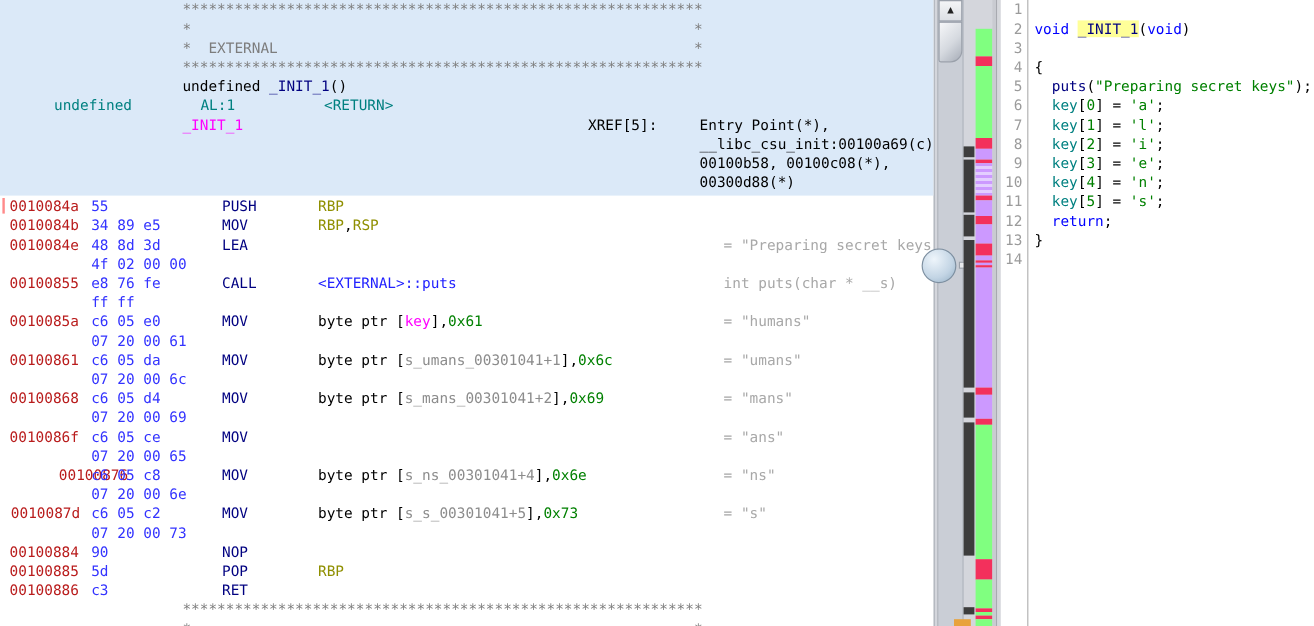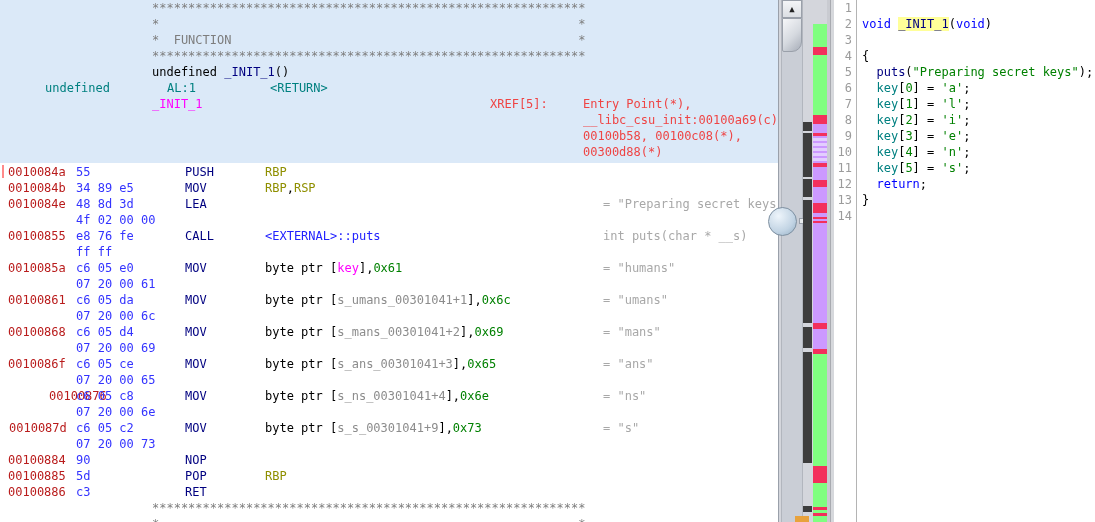--- a/index.html
+++ b/index.html
@@ -6,21 +6,21 @@
   #screen{position:relative;width:1095px;height:522px;overflow:hidden;
           font-family:"DejaVu Sans Mono",monospace;font-size:12px;background:#fff;}
   
   #listing{position:absolute;left:0;top:0;width:778px;height:522px;background:#fff;overflow:hidden;border-right:1px solid #9aa0aa;}
   #listing-header-bg{position:absolute;left:0;top:0;width:778px;height:163px;background:#dbe9f8;}
   .line{position:absolute;left:0;height:16px;line-height:16px;width:100%;}
   .fld{position:absolute;top:0;height:16px;line-height:16px;white-space:pre;}
   #cursor{position:absolute;left:2px;top:165px;width:2px;height:13px;background:#ff8a8a;}
   
   .c-txt{color:#000000}.c-cmt{color:#7d7d7d}.c-ecmt{color:#a8a8a8}
-  .c-grn{color:#ef4444}.c-teal{color:#008080}.c-mag{color:#ff00ff}
+  .c-grn{color:#000000}.c-teal{color:#008080}.c-mag{color:#ff00ff}
   .c-navy{color:#000080}.c-addr{color:#b91c1c}.c-byte{color:#3333ff}
   .c-mnem{color:#000080}.c-reg{color:#8f8f00}.c-lbl{color:#8c8c8c}
   .c-key{color:#ff00ff}.c-num{color:#008000}.c-ext{color:#2222ff}
   .c-kw{color:#0000ff}.c-fn{color:#000080}.c-str{color:#008000}
   .c-var{color:#008080}.c-chr{color:#008000}
   .c-hl{color:#000080;background:#ffff99}
   
   #strip{position:absolute;left:779px;top:0;width:55px;height:522px;background:#d4d6dc;}
   #vscroll{position:absolute;left:2px;top:0;width:20px;height:522px;background:#caced6;border-left:1px solid #b2b6be;border-right:1px solid #b2b6be;}
   #vscroll-up{position:absolute;left:0;top:0;width:20px;height:18px;background:linear-gradient(#f4f5f7,#dcdfe4);border:1px solid #9aa0aa;box-sizing:border-box;color:#222;font-size:9px;line-height:16px;text-align:center;}
@@ -51,21 +51,21 @@
   <div id="listing">
     <div id="listing-header-bg"></div>
     <div id="listing-lines">
         <div class="line" style="top: 0px;">
           <span class="fld" style="left: 152px;"><span class="seg c-cmt">************************************************************</span></span>
         </div>
         <div class="line" style="top: 16px;">
           <span class="fld" style="left: 152px;"><span class="seg c-cmt">*                                                          *</span></span>
         </div>
         <div class="line" style="top: 32px;">
-          <span class="fld" style="left: 152px;"><span class="seg c-cmt">*  FUNCTION                                                *</span></span>
+          <span class="fld" style="left: 152px;"><span class="seg c-cmt">*  EXTERNAL                                                *</span></span>
         </div>
         <div class="line" style="top: 48px;">
           <span class="fld" style="left: 152px;"><span class="seg c-cmt">************************************************************</span></span>
         </div>
         <div class="line" style="top: 64px;">
           <span class="fld" style="left: 152px;"><span class="seg c-txt">undefined </span><span class="seg c-navy">_INIT_1</span><span class="seg c-txt">()</span></span>
         </div>
         <div class="line" style="top: 80px;">
           <span class="fld" style="left: 45px;"><span class="seg c-teal">undefined</span></span>
           <span class="fld" style="left: 167px;"><span class="seg c-teal">AL:1</span></span>
@@ -143,41 +143,40 @@
           <span class="fld" style="left: 265px;"><span class="seg c-txt">byte ptr [</span><span class="seg c-lbl">s_mans_00301041+2</span><span class="seg c-txt">],</span><span class="seg c-num">0x69</span></span>
           <span class="fld" style="left: 603px;"><span class="seg c-ecmt">= "mans"</span></span>
         </div>
         <div class="line" style="top: 340px;">
           <span class="fld" style="left: 76px;"><span class="seg c-byte">07 20 00 69</span></span>
         </div>
         <div class="line" style="top: 356px;">
           <span class="fld" style="left: 8px;"><span class="seg c-addr">0010086f</span></span>
           <span class="fld" style="left: 76px;"><span class="seg c-byte">c6 05 ce</span></span>
           <span class="fld" style="left: 185px;"><span class="seg c-mnem">MOV</span></span>
-          <span class="fld" style="left: 265px;"><span class="seg c-txt">byte ptr [</span><span class="seg c-lbl">s_ans_00301041+3</span><span class="seg c-txt">],</span><span class="seg c-num">0x65</span></span>
           <span class="fld" style="left: 603px;"><span class="seg c-ecmt">= "ans"</span></span>
         </div>
         <div class="line" style="top: 372px;">
           <span class="fld" style="left: 76px;"><span class="seg c-byte">07 20 00 65</span></span>
         </div>
         <div class="line" style="top: 388px;">
           <span class="fld" style="left: 8px; margin-left: 41px;"><span class="seg c-addr">00100876</span></span>
           <span class="fld" style="left: 76px;"><span class="seg c-byte">c6 05 c8</span></span>
           <span class="fld" style="left: 185px;"><span class="seg c-mnem">MOV</span></span>
           <span class="fld" style="left: 265px;"><span class="seg c-txt">byte ptr [</span><span class="seg c-lbl">s_ns_00301041+4</span><span class="seg c-txt">],</span><span class="seg c-num">0x6e</span></span>
           <span class="fld" style="left: 603px;"><span class="seg c-ecmt">= "ns"</span></span>
         </div>
         <div class="line" style="top: 404px;">
           <span class="fld" style="left: 76px;"><span class="seg c-byte">07 20 00 6e</span></span>
         </div>
         <div class="line" style="top: 420px;">
           <span class="fld" style="left: 9px;"><span class="seg c-addr">0010087d</span></span>
           <span class="fld" style="left: 76px;"><span class="seg c-byte">c6 05 c2</span></span>
           <span class="fld" style="left: 185px;"><span class="seg c-mnem">MOV</span></span>
-          <span class="fld" style="left: 265px;"><span class="seg c-txt">byte ptr [</span><span class="seg c-lbl">s_s_00301041+9</span><span class="seg c-txt">],</span><span class="seg c-num">0x73</span></span>
+          <span class="fld" style="left: 265px;"><span class="seg c-txt">byte ptr [</span><span class="seg c-lbl">s_s_00301041+5</span><span class="seg c-txt">],</span><span class="seg c-num">0x73</span></span>
           <span class="fld" style="left: 603px;"><span class="seg c-ecmt">= "s"</span></span>
         </div>
         <div class="line" style="top: 436px;">
           <span class="fld" style="left: 76px;"><span class="seg c-byte">07 20 00 73</span></span>
         </div>
         <div class="line" style="top: 452px;">
           <span class="fld" style="left: 8px;"><span class="seg c-addr">00100884</span></span>
           <span class="fld" style="left: 76px;"><span class="seg c-byte">90</span></span>
           <span class="fld" style="left: 185px;"><span class="seg c-mnem">NOP</span></span>
         </div>

